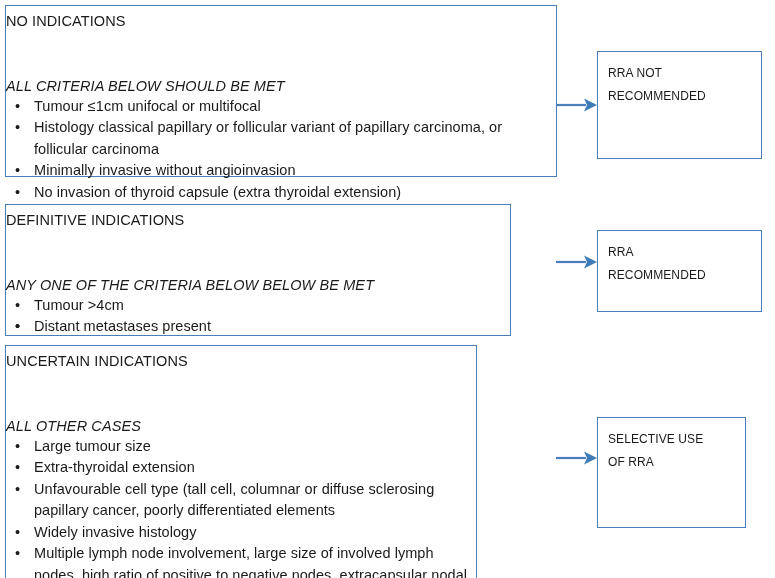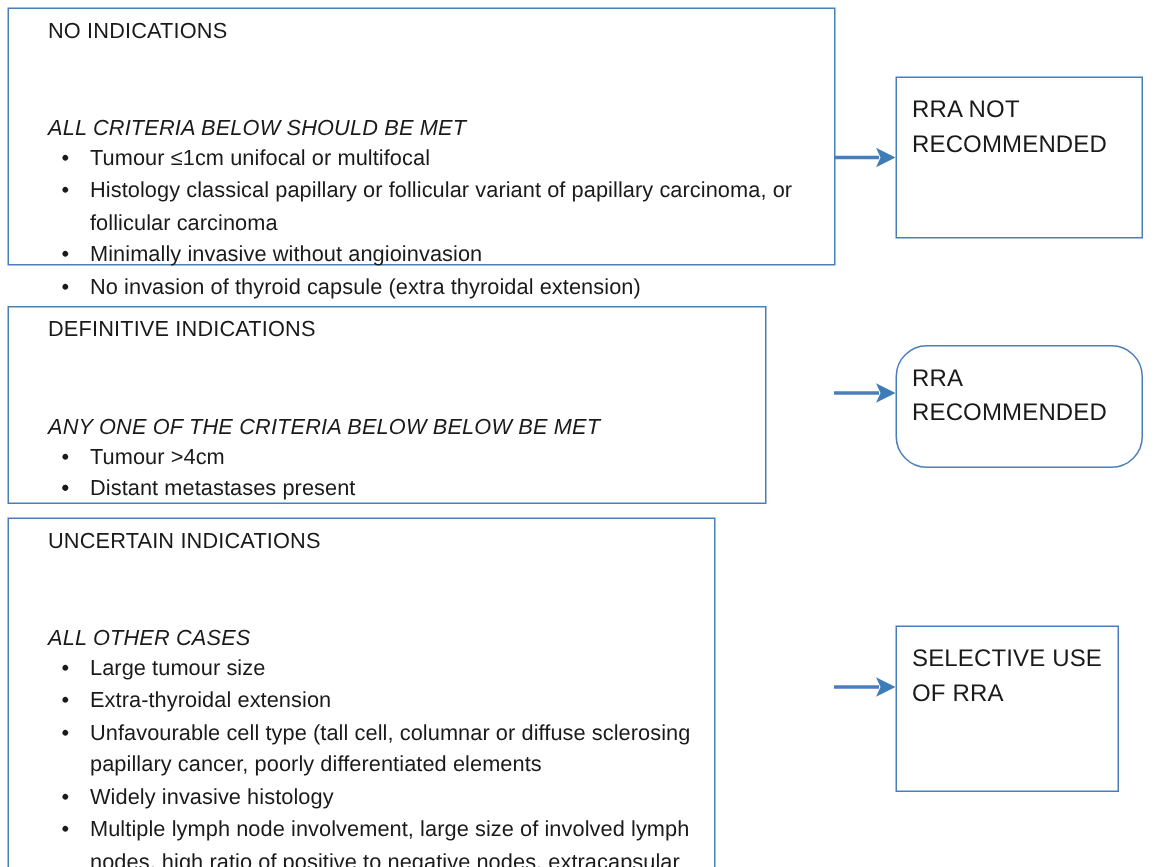--- a/index.html
+++ b/index.html
@@ -15,21 +15,21 @@
     color: #1a1a1a;
     overflow: hidden;
   }
 
   
   .criteria-box {
     position: absolute;
     box-sizing: border-box;
     border: 1.6px solid #4A7EBB;
     background: #ffffff;
-    padding: 6px 8px 4px 26px;
+    padding: 6px 8px 4px 0;
   }
   .box-title {
     font-size: 14.5px;
     line-height: 19.5px;
     letter-spacing: 0.1px;
     white-space: nowrap;
   }
   .box-subtitle {
     font-size: 14.5px;
     line-height: 20px;
@@ -64,28 +64,28 @@
 
   
   .outcome-box {
     position: absolute;
     box-sizing: border-box;
     border: 1.6px solid #4A7EBB;
     background: #ffffff;
     padding: 10px 0 0 10px;
   }
   .outcome-text {
-    font-size: 16px;
+    font-size: 12px;
     line-height: 23px;
     letter-spacing: 0.1px;
   }
   .outcome-text span { display: block; white-space: nowrap; }
 
   #outcome-not-recommended { left: 597px; top: 51px;  width: 165px; height: 108px; }
-  #outcome-recommended     { left: 597px; top: 230px; width: 165px; height: 82px; border-radius: 21px; }
+  #outcome-recommended     { left: 597px; top: 230px; width: 165px; height: 82px; }
   #outcome-selective       { left: 597px; top: 417px; width: 149px; height: 111px; }
 
   
   .arrow {
     position: absolute;
     left: 556px;
     width: 42px;
     height: 16px;
   }
   #arrow-to-not-recommended { top: 97px; }

